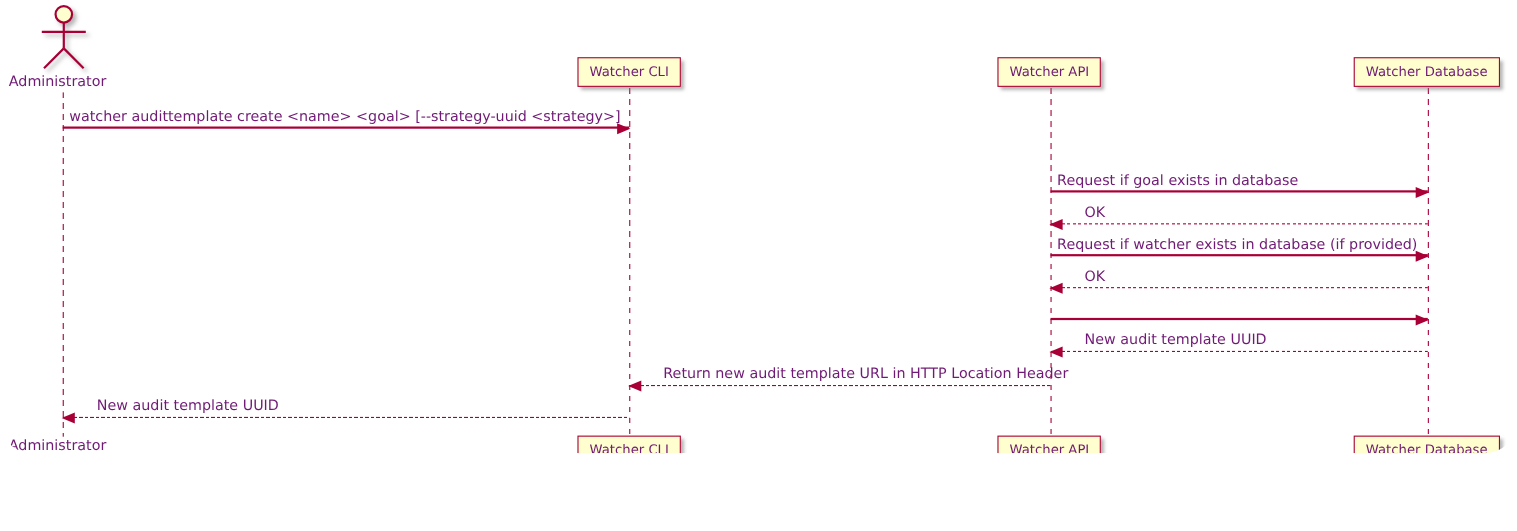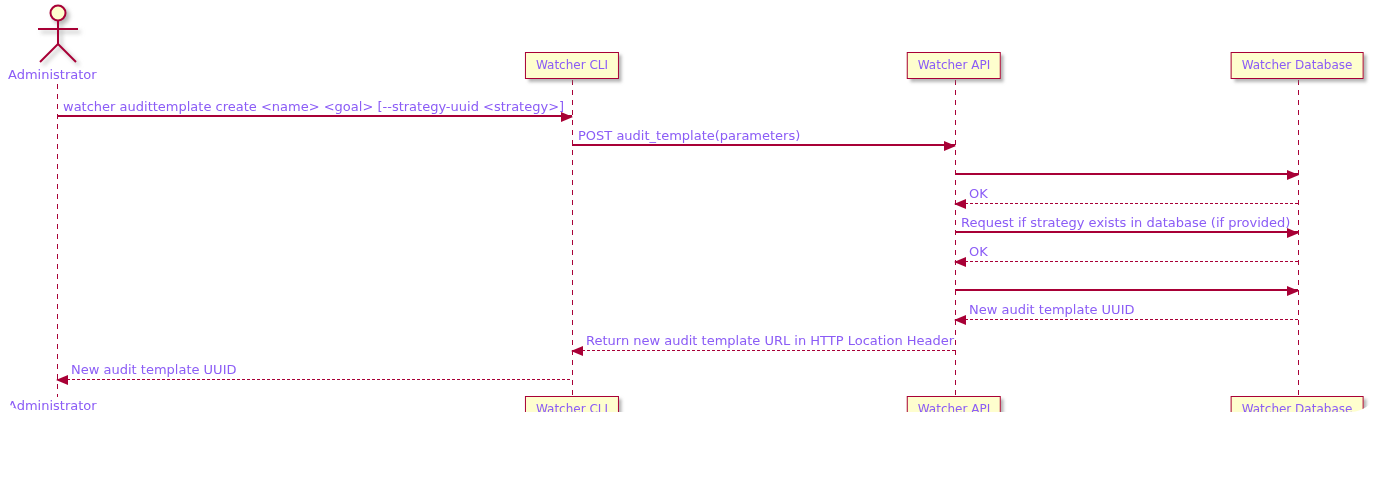--- a/index.html
+++ b/index.html
@@ -1,37 +1,37 @@
 <!DOCTYPE html>
 <html><head>
 <meta charset="utf-8">
 <style>
   html,body{margin:0;padding:0;background:#ffffff;}
   #canvas{
     position:relative;width:1379px;height:412px;background:#ffffff;overflow:hidden;
-    font-family:"DejaVu Sans","Liberation Sans",sans-serif;color:#8b5cf6;border-radius:29px;
+    font-family:"DejaVu Sans","Liberation Sans",sans-serif;color:#701a75;border-radius:29px;
   }
   
   .pbox{
     position:absolute;transform:translateX(-50%);
     background:#FEFECE;border:1.8px solid #A80036;
     padding:4px 10px 5px 10px;font-size:12px;line-height:16px;white-space:nowrap;
     box-shadow:3px 3px 3px rgba(120,120,120,0.55);
   }
   
   .lifeline{
     position:absolute;width:1px;
     background:repeating-linear-gradient(180deg,#A80036 0 5px,transparent 5px 10px);
   }
   
   .msg{position:absolute;height:17px;}
   .msg .lbl{
     position:absolute;bottom:3px;left:6px;font-size:13px;line-height:14px;white-space:nowrap;text-align:right;
   }
-  .msg.dir-left .lbl{left:14px;}
+  .msg.dir-left .lbl{left:31px;}
   .msg .line{position:absolute;left:0;right:0;bottom:0;}
   .msg.solid .line{height:2px;background:#A80036;}
   .msg.dashed .line{height:1px;background:repeating-linear-gradient(90deg,#A80036 0 3px,transparent 3px 5px);}
   .msg .head{position:absolute;width:0;height:0;}
   .msg.dir-right .head{
     right:-1px;bottom:-4.5px;
     border-top:5px solid transparent;border-bottom:5px solid transparent;
     border-left:12px solid #A80036;
   }
   .msg.dir-left .head{
@@ -77,36 +77,32 @@
 
   <div class="pbox" style="left:572px; top:396px;"><span>Watcher CLI</span></div>
   <div class="pbox" style="left:954px; top:396px;"><span>Watcher API</span></div>
   <div class="pbox" style="left:1297px;top:396px;"><span>Watcher Database</span></div>
 
   <div class="msg solid dir-right" style="left:57px; top:100px;width:515px;">
     <span class="lbl">watcher audittemplate create &lt;name&gt; &lt;goal&gt; [--strategy-uuid &lt;strategy&gt;]</span>
       <div class="line"></div>
       <div class="head"></div>
   </div>
-  <div class="msg solid dir-right" style="left:572px;top:129px;width:383px;">
-    <span class="lbl">POST audit_template(parameters)</span>
-      <div class="line"></div>
-      <div class="head"></div>
-  </div>
   <div class="msg solid dir-right" style="left:955px;top:158px;width:343px;">
+    <span class="lbl">Request if goal exists in database</span>
       <div class="line"></div>
       <div class="head"></div>
   </div>
   <div class="msg dashed dir-left" style="left:955px;top:187px;width:343px;">
     <span class="lbl">OK</span>
       <div class="line"></div>
       <div class="head"></div>
   </div>
   <div class="msg solid dir-right" style="left:955px;top:216px;width:343px;">
-    <span class="lbl">Request if strategy exists in database (if provided)</span>
+    <span class="lbl">Request if watcher exists in database (if provided)</span>
       <div class="line"></div>
       <div class="head"></div>
   </div>
   <div class="msg dashed dir-left" style="left:955px;top:245px;width:343px;">
     <span class="lbl">OK</span>
       <div class="line"></div>
       <div class="head"></div>
   </div>
   <div class="msg solid dir-right" style="left:955px;top:274px;width:343px;">
       <div class="line"></div>

